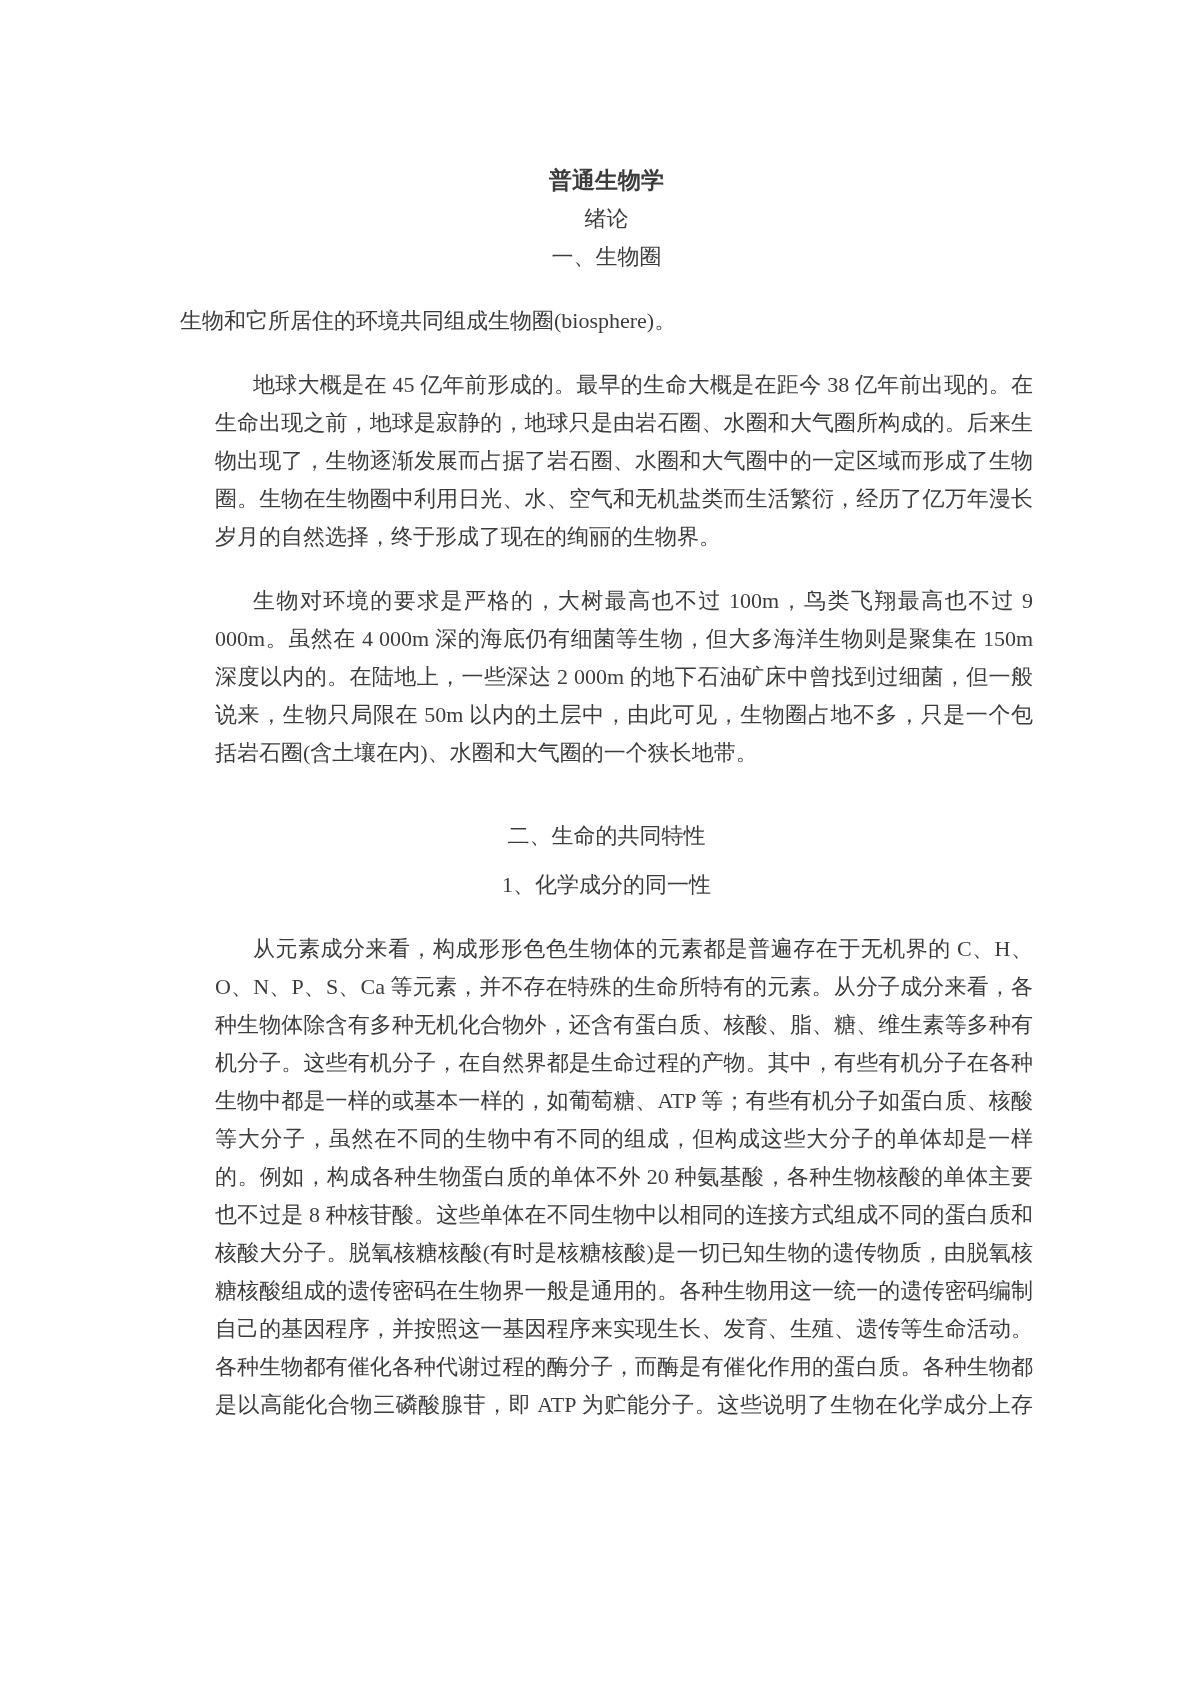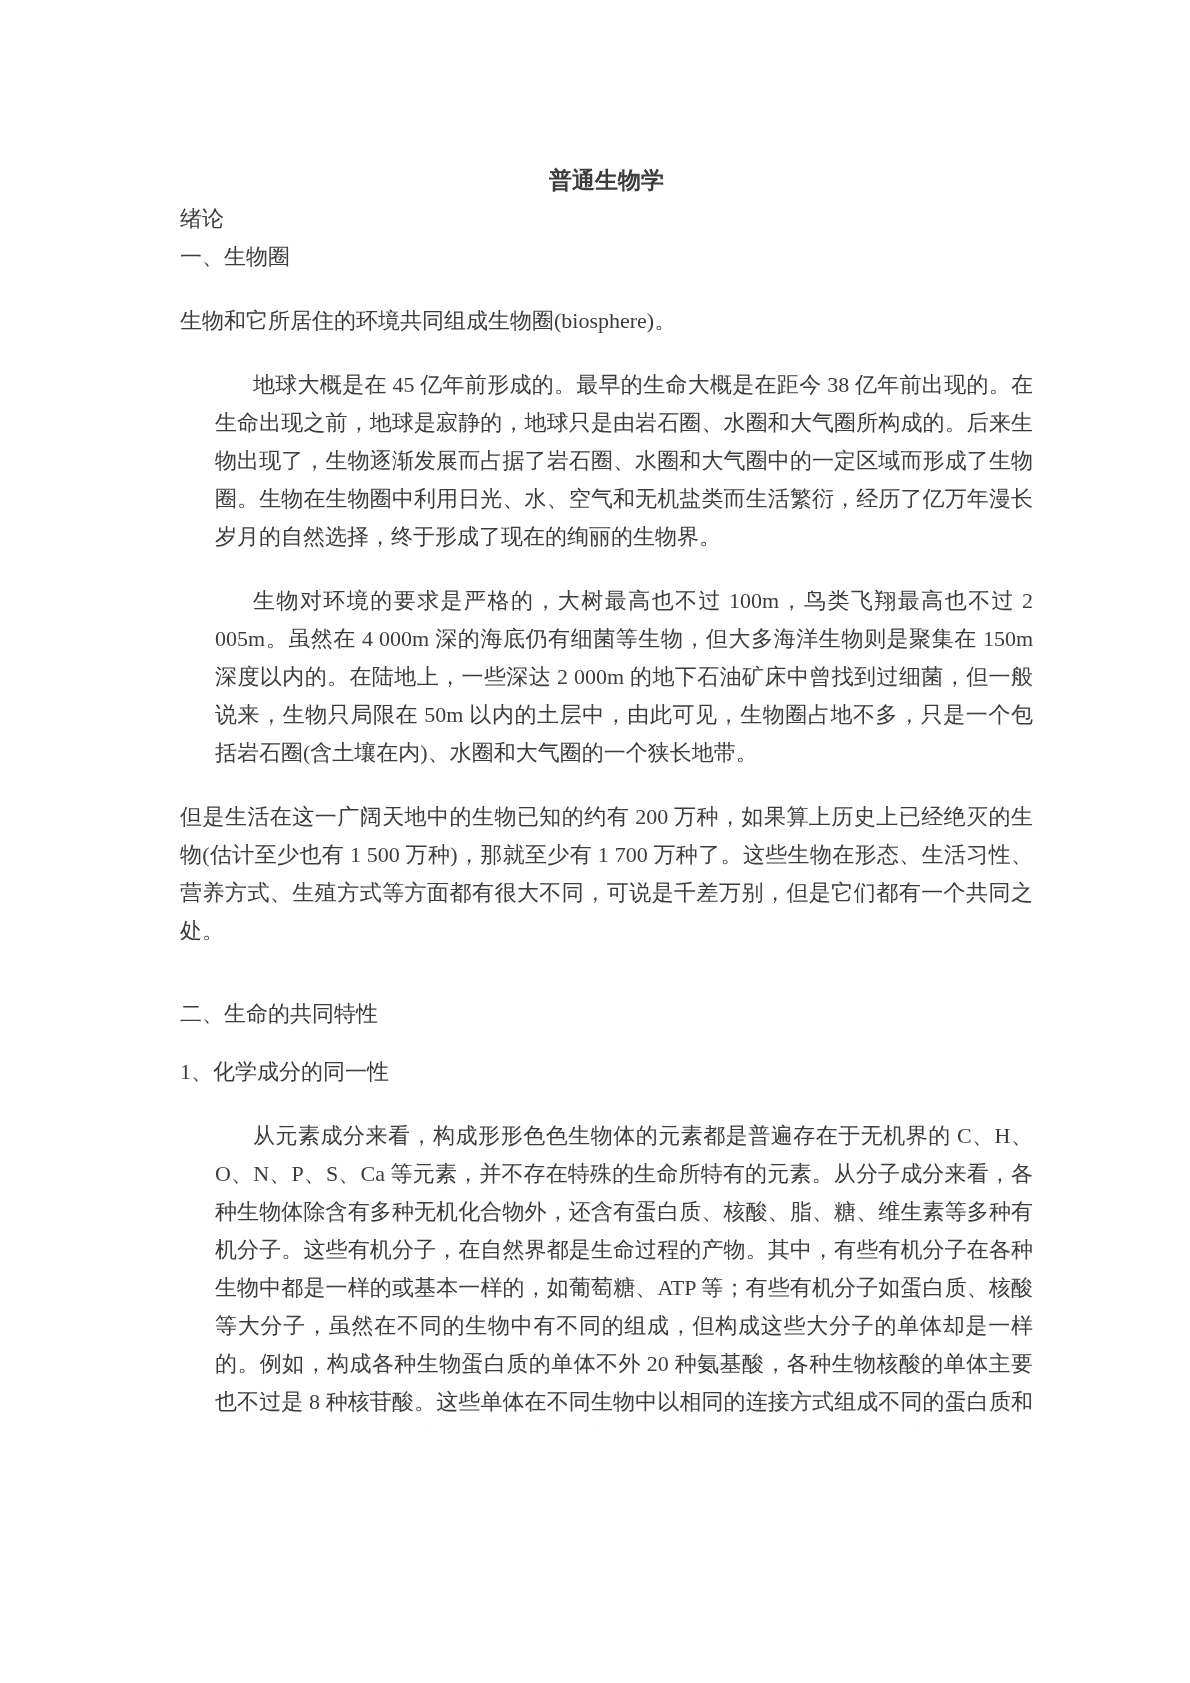--- a/index.html
+++ b/index.html
@@ -23,56 +23,55 @@
     line-height: 38px;
   }
   .doc-title {
     text-align: center;
     font-weight: bold;
     margin: 0;
     font-size: 23px;
   }
   .line {
     margin: 0;
-    text-align: left;
+    text-align: center;
   }
   .para {
     margin: 26px 0 0 0;
     text-align: justify;
   }
   .para.indent {
     text-indent: 38px;
     margin-left: 35px;
   }
   .heading-gap-large {
     margin-top: 45px;
   }
   .heading-gap {
-    margin-top: 20px;
+    margin-top: 11px;
   }
 </style>
 </head>
 <body>
 
 <div class="page">
   <div class="content">
 
     <p class="doc-title">普通生物学</p>
 
     <p class="line">绪论</p>
 
     <p class="line">一、生物圈</p>
 
     <p class="para">生物和它所居住的环境共同组成生物圈(biosphere)。</p>
 
     <p class="para indent">地球大概是在 45 亿年前形成的。最早的生命大概是在距今 38 亿年前出现的。在生命出现之前，地球是寂静的，地球只是由岩石圈、水圈和大气圈所构成的。后来生物出现了，生物逐渐发展而占据了岩石圈、水圈和大气圈中的一定区域而形成了生物圈。生物在生物圈中利用日光、水、空气和无机盐类而生活繁衍，经历了亿万年漫长岁月的自然选择，终于形成了现在的绚丽的生物界。</p>
 
-    <p class="para indent">生物对环境的要求是严格的，大树最高也不过 100m，鸟类飞翔最高也不过 2 005m。虽然在 4 000m 深的海底仍有细菌等生物，但大多海洋生物则是聚集在 150m 深度以内的。在陆地上，一些深达 2 000m 的地下石油矿床中曾找到过细菌，但一般说来，生物只局限在 50m 以内的土层中，由此可见，生物圈占地不多，只是一个包括岩石圈(含土壤在内)、水圈和大气圈的一个狭长地带。</p>
+    <p class="para indent">生物对环境的要求是严格的，大树最高也不过 100m，鸟类飞翔最高也不过 9 000m。虽然在 4 000m 深的海底仍有细菌等生物，但大多海洋生物则是聚集在 150m 深度以内的。在陆地上，一些深达 2 000m 的地下石油矿床中曾找到过细菌，但一般说来，生物只局限在 50m 以内的土层中，由此可见，生物圈占地不多，只是一个包括岩石圈(含土壤在内)、水圈和大气圈的一个狭长地带。</p>
 
-    <p class="para">但是生活在这一广阔天地中的生物已知的约有 200 万种，如果算上历史上已经绝灭的生物(估计至少也有 1 500 万种)，那就至少有 1 700 万种了。这些生物在形态、生活习性、营养方式、生殖方式等方面都有很大不同，可说是千差万别，但是它们都有一个共同之处。</p>
 
     <p class="line heading-gap-large">二、生命的共同特性</p>
 
     <p class="line heading-gap">1、化学成分的同一性</p>
 
     <p class="para indent">从元素成分来看，构成形形色色生物体的元素都是普遍存在于无机界的 C、H、O、N、P、S、Ca 等元素，并不存在特殊的生命所特有的元素。从分子成分来看，各种生物体除含有多种无机化合物外，还含有蛋白质、核酸、脂、糖、维生素等多种有机分子。这些有机分子，在自然界都是生命过程的产物。其中，有些有机分子在各种生物中都是一样的或基本一样的，如葡萄糖、ATP 等；有些有机分子如蛋白质、核酸等大分子，虽然在不同的生物中有不同的组成，但构成这些大分子的单体却是一样的。例如，构成各种生物蛋白质的单体不外 20 种氨基酸，各种生物核酸的单体主要也不过是 8 种核苷酸。这些单体在不同生物中以相同的连接方式组成不同的蛋白质和核酸大分子。脱氧核糖核酸(有时是核糖核酸)是一切已知生物的遗传物质，由脱氧核糖核酸组成的遗传密码在生物界一般是通用的。各种生物用这一统一的遗传密码编制自己的基因程序，并按照这一基因程序来实现生长、发育、生殖、遗传等生命活动。各种生物都有催化各种代谢过程的酶分子，而酶是有催化作用的蛋白质。各种生物都是以高能化合物三磷酸腺苷，即 ATP 为贮能分子。这些说明了生物在化学成分上存在着高度的同一性。</p>
 
   </div>
 </div>
 

